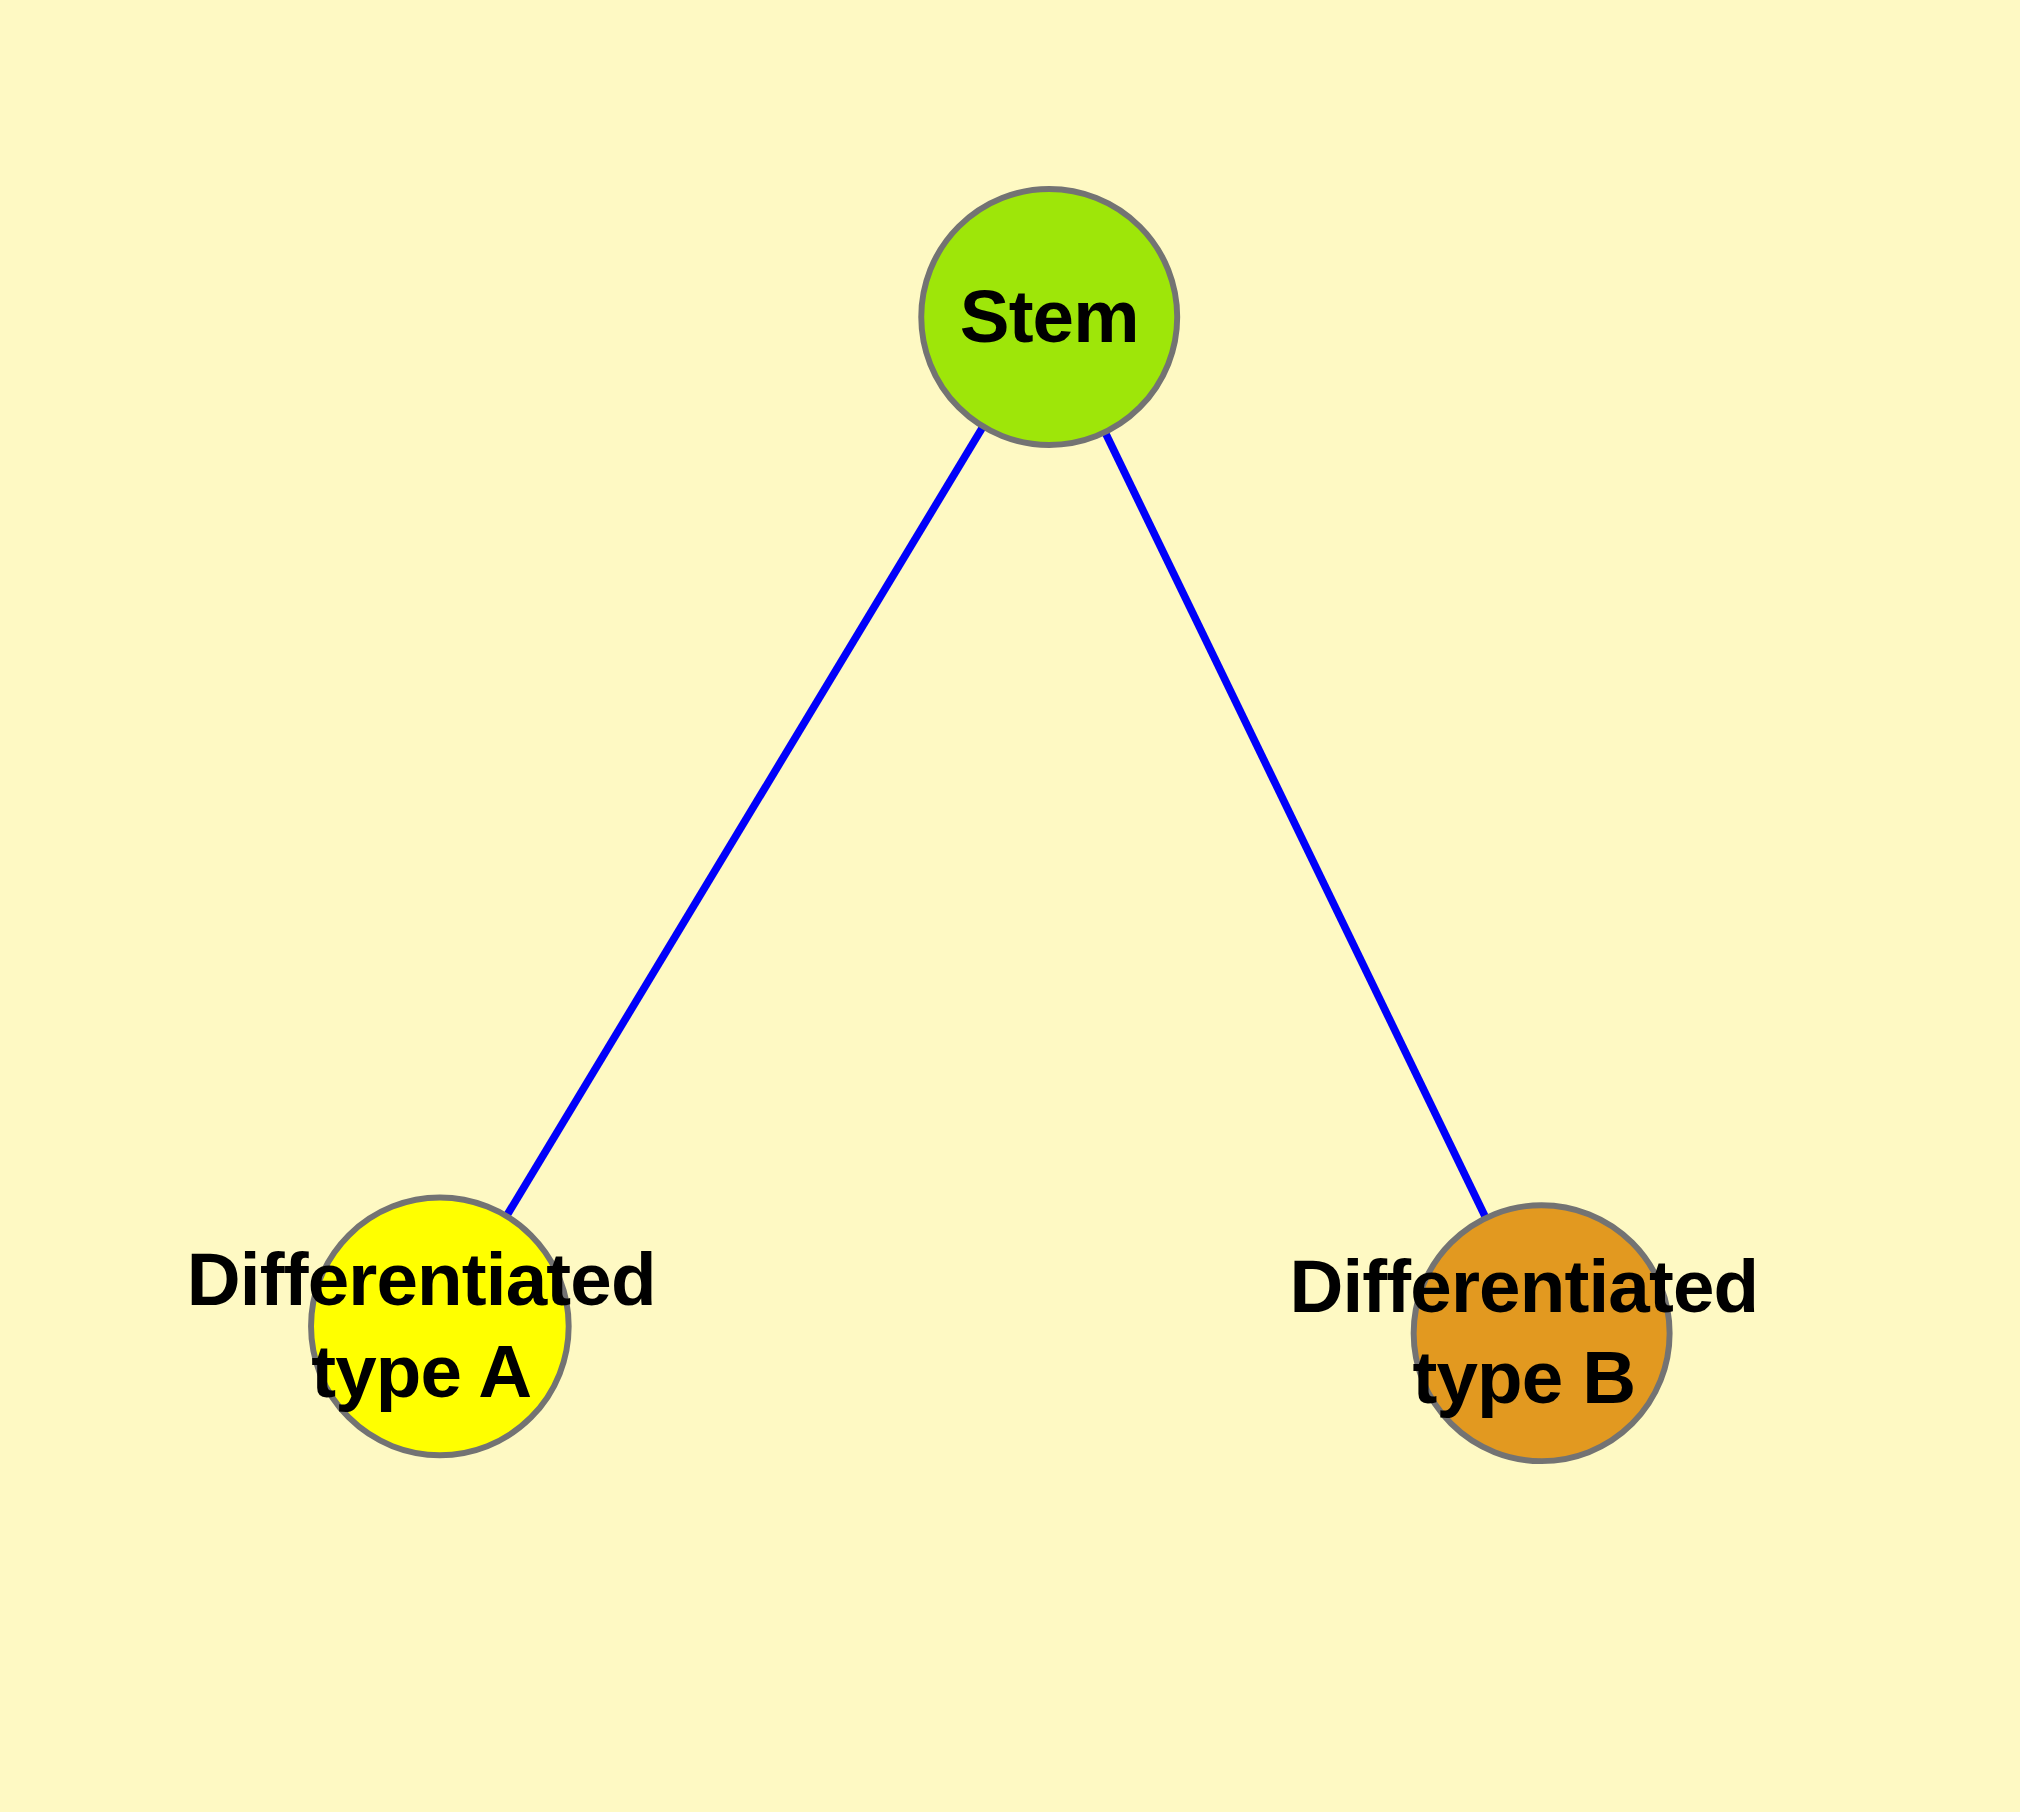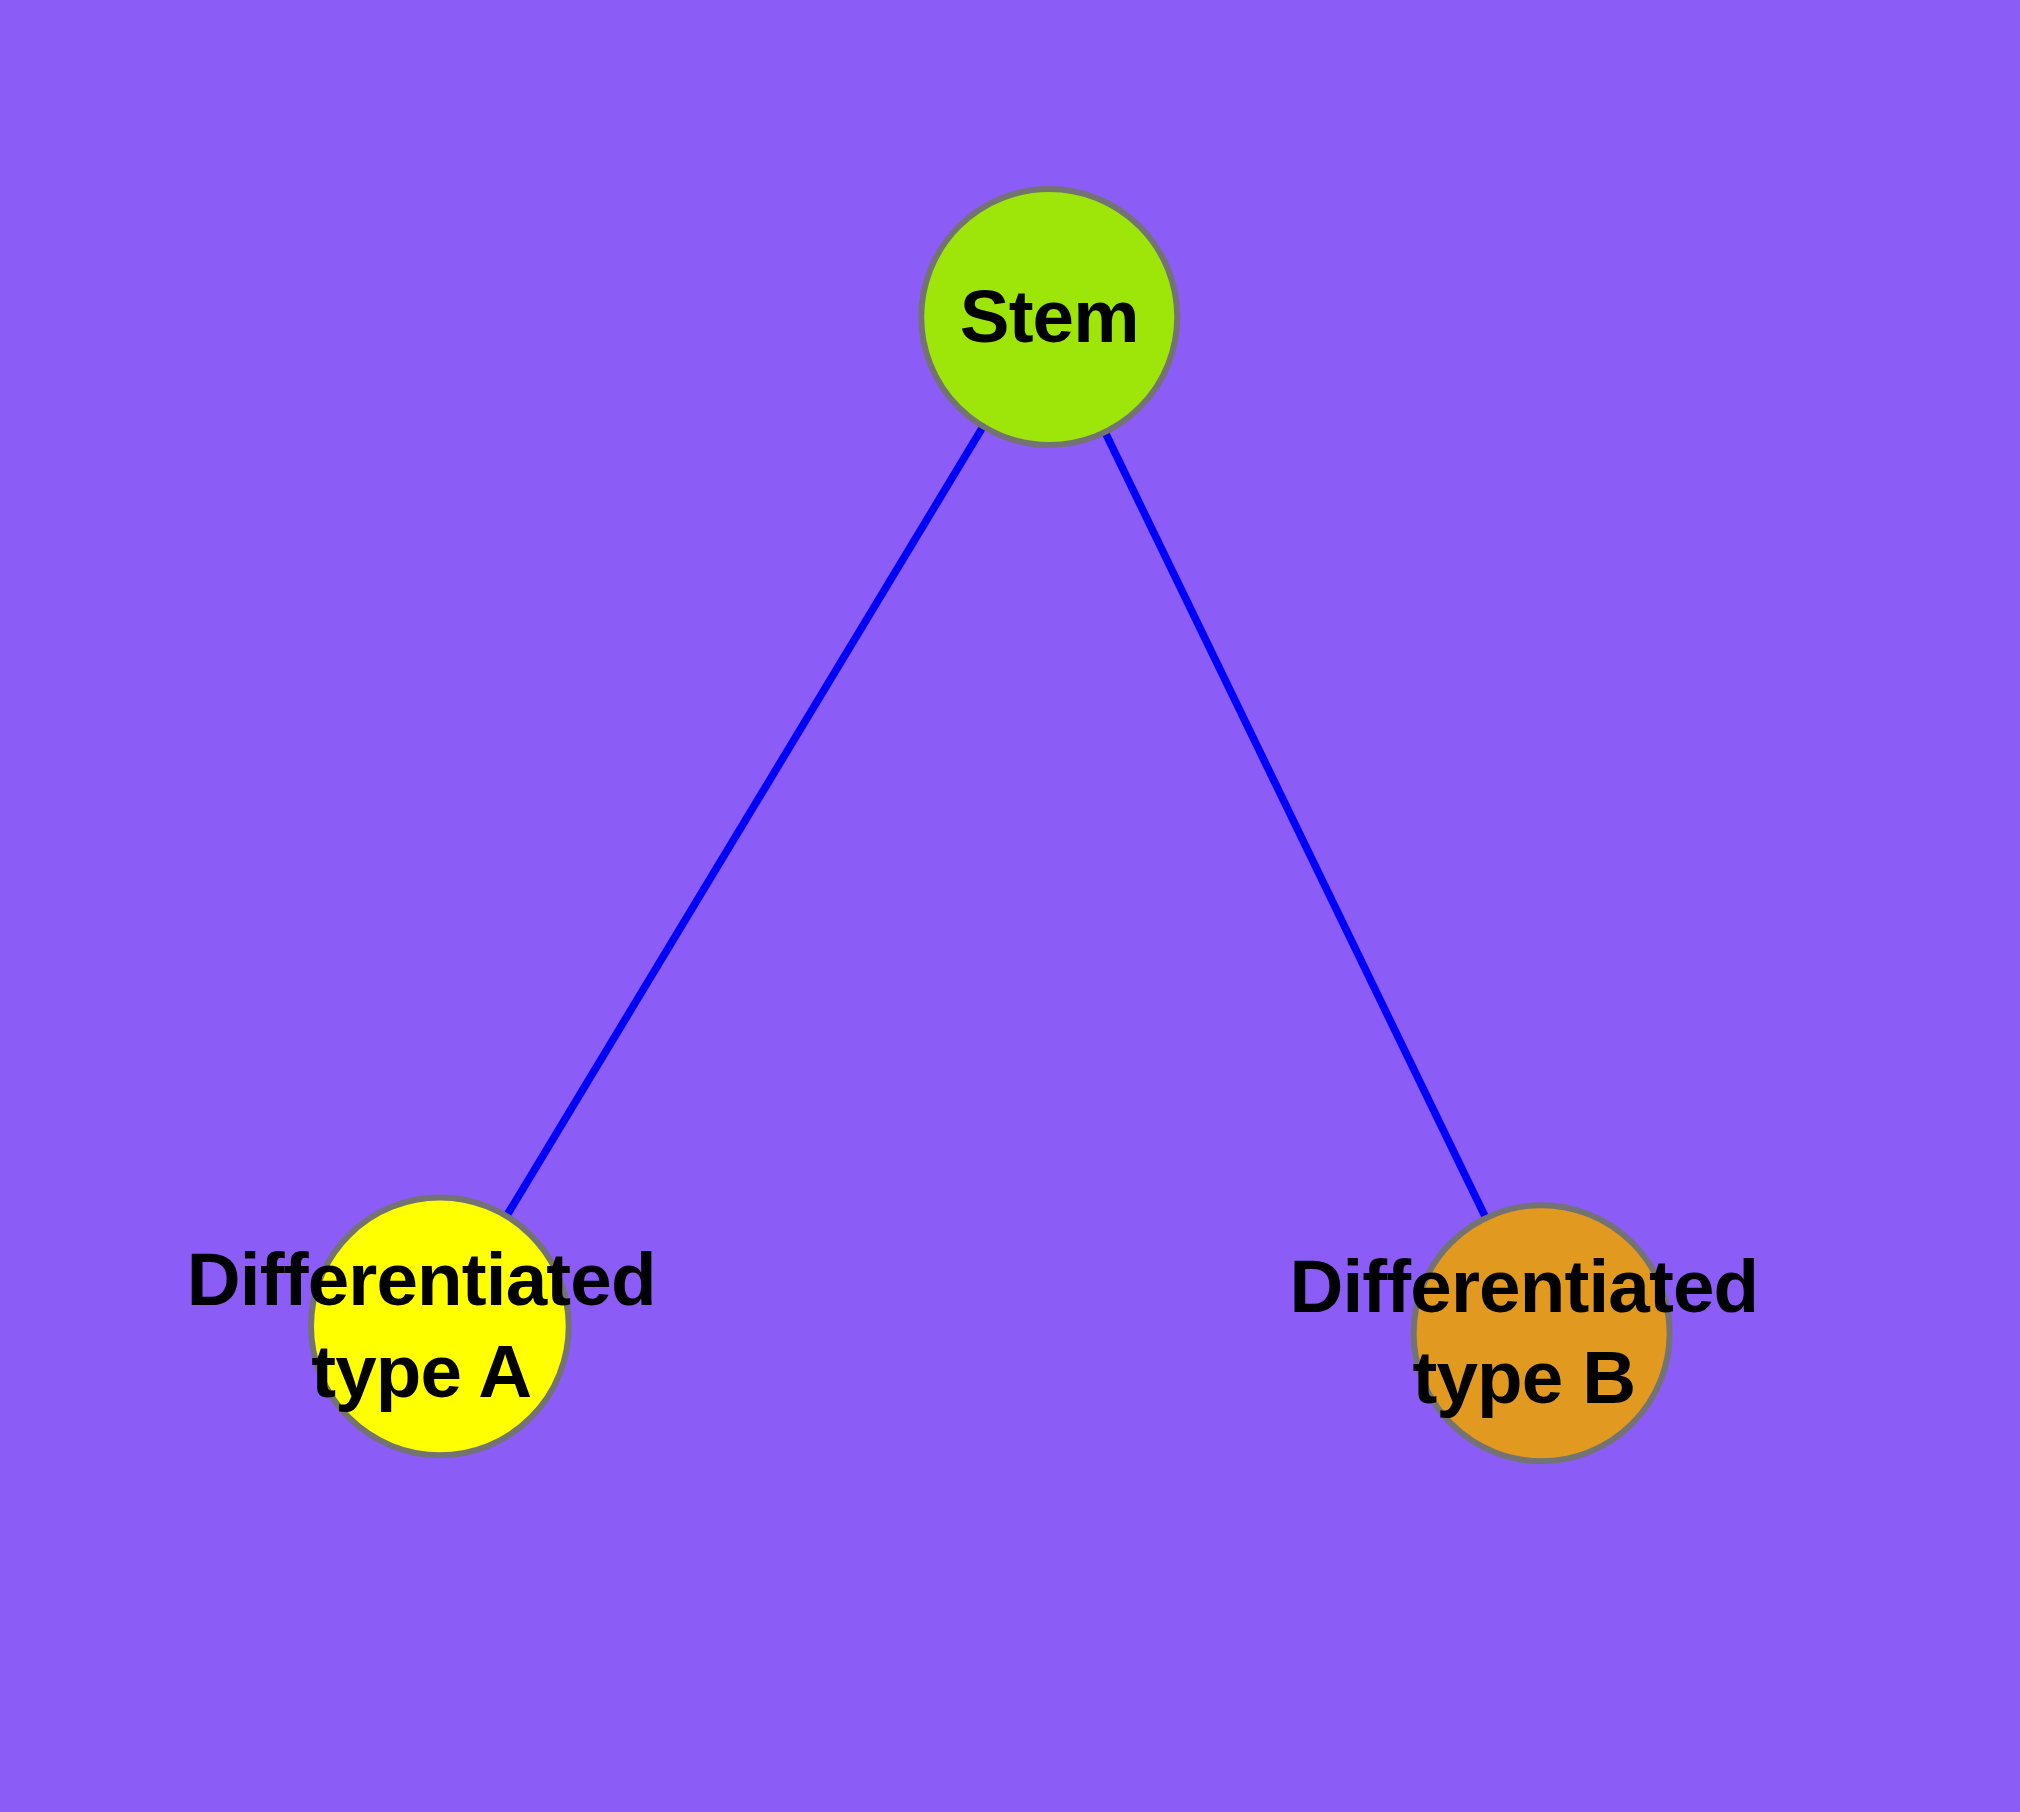--- a/index.html
+++ b/index.html
@@ -23,21 +23,21 @@
   text.node-label {
     font-family: "Liberation Sans", "DejaVu Sans", sans-serif;
     font-weight: bold;
     text-anchor: middle;
     letter-spacing: -1px;
   }
 </style>
 </head>
 <body style="background: rgb(202, 202, 248);">
 
-<div class="canvas" style="background: #8b5cf6;">
+<div class="canvas" style="background: #fef9c3;">
   <svg class="diagram" id="diagram-svg" xmlns="http://www.w3.org/2000/svg" viewBox="0 0 2384 2138" preserveAspectRatio="xMinYMin meet">
     <g id="edges-layer">
         <line x1="1238" y1="374" x2="519" y2="1565" stroke="#0000FA" stroke-width="9"></line>
         <line x1="1238" y1="374" x2="1819" y2="1573" stroke="#0000FA" stroke-width="9"></line>
       </g>
     <g id="nodes-layer">
         <circle cx="1238" cy="374" r="151" fill="#9EE609" stroke="#737373" stroke-width="7"></circle>
         <circle cx="519" cy="1565" r="152" fill="#FFFF00" stroke="#737373" stroke-width="7"></circle>
         <circle cx="1819" cy="1573" r="151" fill="#E29920" stroke="#737373" stroke-width="7"></circle>
       </g>

